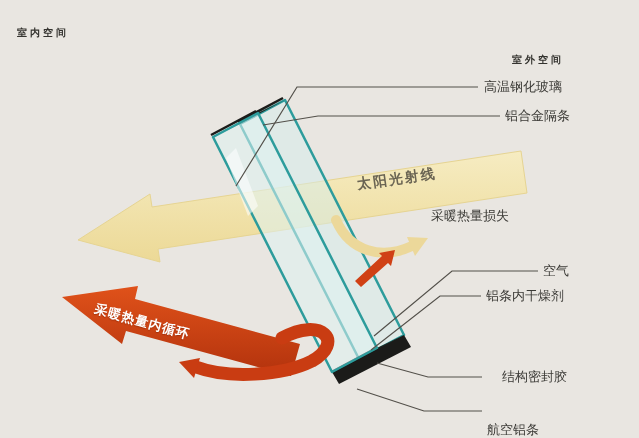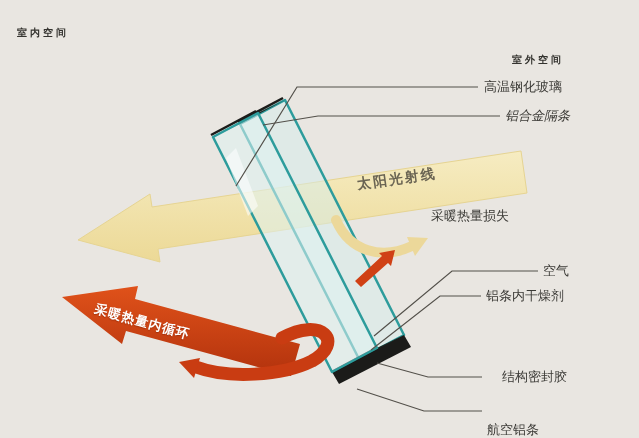--- a/index.html
+++ b/index.html
@@ -91,21 +91,21 @@
       <polyline points="481,296 440,296 371,350"></polyline>
       <polyline points="482,377 428,377 377,363"></polyline>
       <polyline points="482,411 424,411 357,389"></polyline>
     </g>
   </svg>
 
   <div class="label title" style="left:17px;top:27px;">室内空间</div>
   <div class="label title" style="left:512px;top:32px;margin-top:22px;">室外空间</div>
 
   <div class="label" style="left:484px;top:79px;">高温钢化玻璃</div>
-  <div class="label" style="left:505px;top:108px;font-style:italic;">铝合金隔条</div>
+  <div class="label" style="left:505px;top:108px;">铝合金隔条</div>
   <div class="label" style="left:543px;top:263px;">空气</div>
   <div class="label" style="left:486px;top:288px;">铝条内干燥剂</div>
   <div class="label" style="left:502px;top:369px;">结构密封胶</div>
   <div class="label" style="left:487px;top:422px;">航空铝条</div>
 
   <div class="label on-sun-arrow" style="left:356px;top:176px;">太阳光射线</div>
   <div class="label" style="left:431px;top:208px;text-align:center;">采暖热量损失</div>
   <div class="label on-heat-arrow" style="left:97px;top:301px;">采暖热量内循环</div>
 
 </div>

